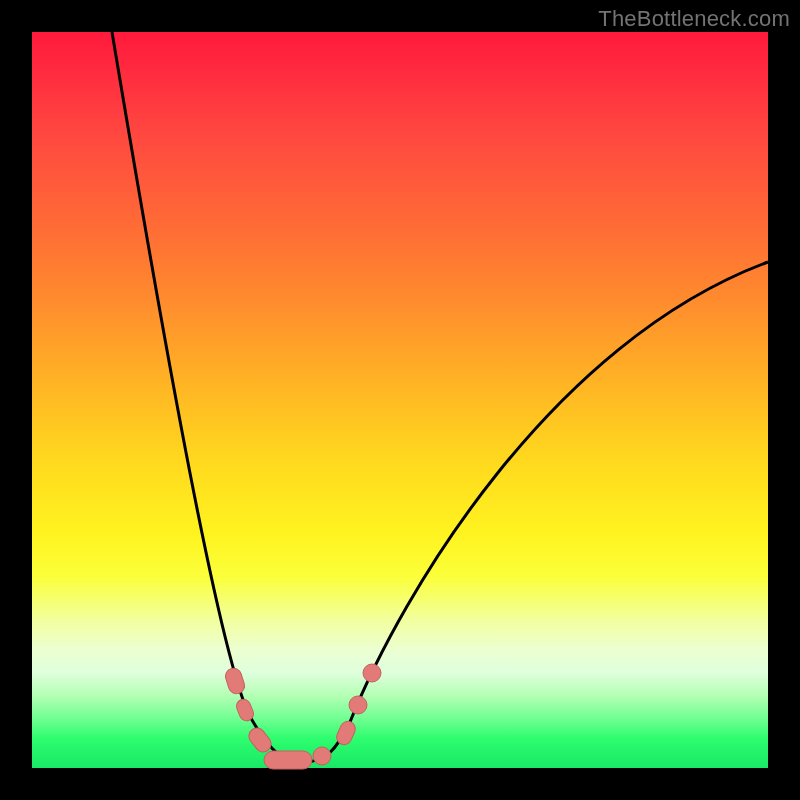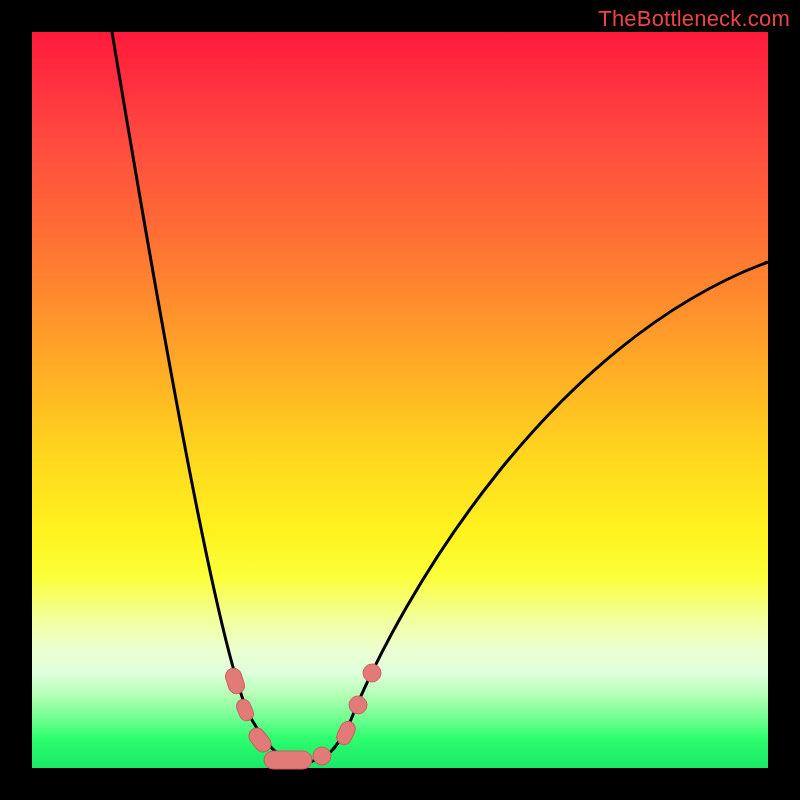--- a/index.html
+++ b/index.html
@@ -41,21 +41,21 @@
       #2dfd6e 96%,
       #19e867 100%
     );
   }
   .watermark {
     position: absolute;
     top: 6px;
     right: 10px;
     font-size: 22px;
     font-weight: 500;
-    color: #ef4444;
+    color: #737373;
     letter-spacing: 0.2px;
     user-select: none;
     z-index: 5;
     text-align: right;
   }
   svg.curve {
     position: absolute;
     left: 0;
     top: 0;
     width: 736px;

